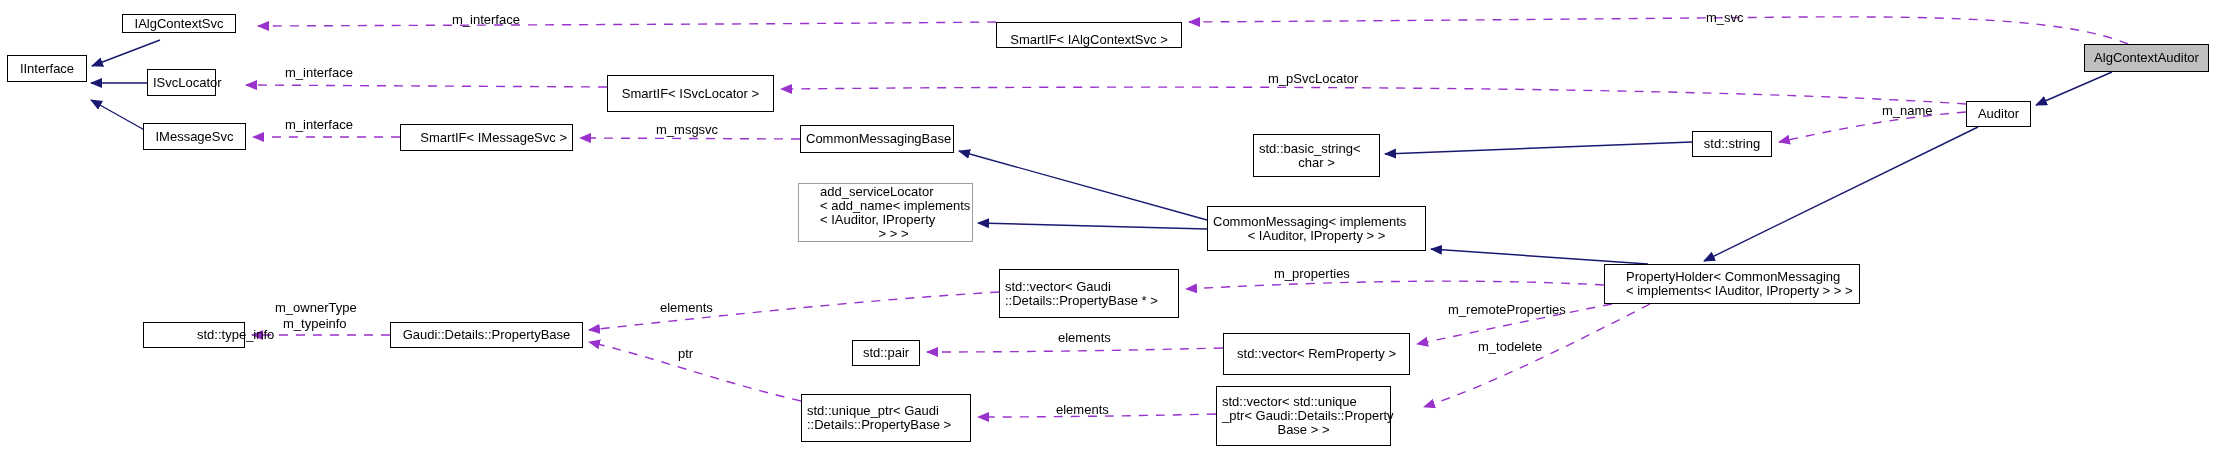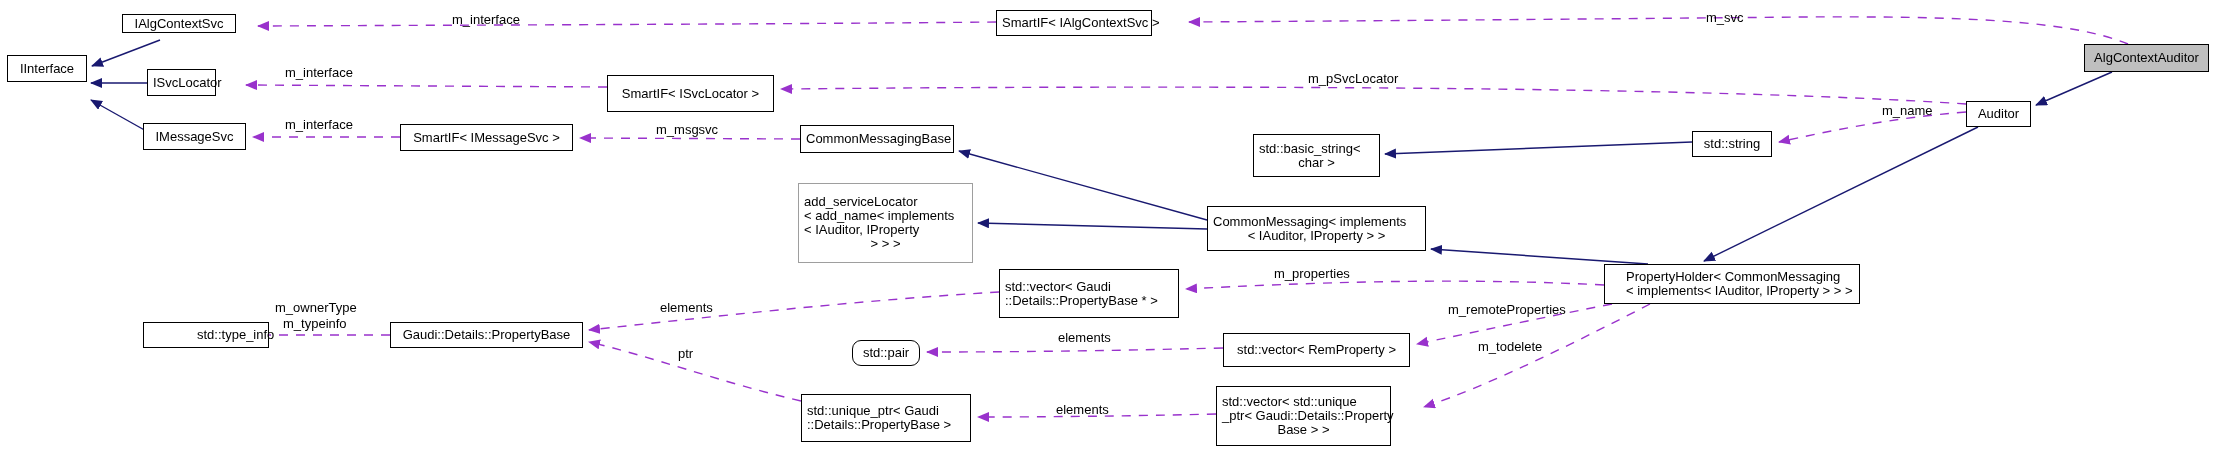--- a/index.html
+++ b/index.html
@@ -83,33 +83,33 @@
       </div>
       <div class="node align-center" style="left: 122px; top: 14px; width: 114px; height: 19px;">
         <div class="nline">IAlgContextSvc</div>
       </div>
       <div class="node align-center" style="left: 147px; top: 69px; width: 69px; height: 27px;">
         <div class="nline">ISvcLocator</div>
       </div>
       <div class="node align-center" style="left: 143px; top: 123px; width: 103px; height: 27px;">
         <div class="nline">IMessageSvc</div>
       </div>
-      <div class="node align-center" style="left: 996px; top: 10px; width: 156px; height: 26px;">
+      <div class="node align-center" style="left: 996px; top: 22px; width: 186px; height: 26px; justify-content: flex-end;">
         <div class="nline">SmartIF&lt; IAlgContextSvc &gt;</div>
       </div>
       <div class="node align-center" style="left: 607px; top: 75px; width: 167px; height: 37px;">
         <div class="nline">SmartIF&lt; ISvcLocator &gt;</div>
       </div>
-      <div class="node align-center" style="left: 400px; top: 124px; width: 173px; height: 27px;">
+      <div class="node align-center" style="left: 400px; top: 124px; width: 173px; height: 27px; align-items: flex-end;">
         <div class="nline">SmartIF&lt; IMessageSvc &gt;</div>
       </div>
       <div class="node align-center" style="left: 800px; top: 125px; width: 154px; height: 28px;">
         <div class="nline">CommonMessagingBase</div>
       </div>
-      <div class="node gray-border" style="left: 798px; top: 183px; width: 175px; height: 80px;">
+      <div class="node gray-border" style="left: 798px; top: 183px; width: 175px; height: 59px; padding-left: 16px;">
         <div class="nline">add_serviceLocator</div>
         <div class="nline">&lt; add_name&lt; implements</div>
         <div class="nline">&lt; IAuditor, IProperty</div>
         <div class="nline center">&gt; &gt; &gt;</div>
       </div>
       <div class="node" style="left: 1207px; top: 206px; width: 219px; height: 45px;">
         <div class="nline">CommonMessaging&lt; implements</div>
         <div class="nline center">&lt; IAuditor, IProperty &gt; &gt;</div>
       </div>
       <div class="node" style="left: 1253px; top: 134px; width: 127px; height: 43px;">
@@ -122,51 +122,51 @@
       <div class="node align-center" style="left: 1966px; top: 101px; width: 65px; height: 26px;">
         <div class="nline">Auditor</div>
       </div>
       <div class="node align-center filled" style="left: 2084px; top: 44px; width: 125px; height: 28px;">
         <div class="nline">AlgContextAuditor</div>
       </div>
       <div class="node" style="left: 1604px; top: 264px; width: 256px; height: 40px; padding-left: 16px;">
         <div class="nline">PropertyHolder&lt; CommonMessaging</div>
         <div class="nline">&lt; implements&lt; IAuditor, IProperty &gt; &gt; &gt;</div>
       </div>
-      <div class="node align-center" style="left: 143px; top: 322px; width: 126px; height: 26px; padding-left: 48px;">
+      <div class="node align-center" style="left: 143px; top: 322px; width: 102px; height: 26px; padding-left: 48px;">
         <div class="nline">std::type_info</div>
       </div>
       <div class="node align-center" style="left: 390px; top: 322px; width: 193px; height: 26px;">
         <div class="nline">Gaudi::Details::PropertyBase</div>
       </div>
       <div class="node" style="left: 999px; top: 269px; width: 180px; height: 49px;">
         <div class="nline">std::vector&lt; Gaudi</div>
         <div class="nline">::Details::PropertyBase * &gt;</div>
       </div>
-      <div class="node align-center" style="left: 852px; top: 340px; width: 68px; height: 26px; border-radius: 9px;">
+      <div class="node align-center" style="left: 852px; top: 340px; width: 68px; height: 26px;">
         <div class="nline">std::pair</div>
       </div>
-      <div class="node align-center" style="left: 1223px; top: 333px; width: 187px; height: 34px;">
+      <div class="node align-center" style="left: 1223px; top: 333px; width: 187px; height: 42px;">
         <div class="nline">std::vector&lt; RemProperty &gt;</div>
       </div>
       <div class="node" style="left: 801px; top: 394px; width: 170px; height: 48px;">
         <div class="nline">std::unique_ptr&lt; Gaudi</div>
         <div class="nline">::Details::PropertyBase &gt;</div>
       </div>
       <div class="node" style="left: 1216px; top: 386px; width: 175px; height: 60px;">
         <div class="nline">std::vector&lt; std::unique</div>
         <div class="nline">_ptr&lt; Gaudi::Details::Property</div>
         <div class="nline center">Base &gt; &gt;</div>
       </div>
     </div>
   <div id="labels-layer">
       <div class="edge-label" style="left: 452px; top: 13px;">m_interface</div>
       <div class="edge-label" style="left: 1706px; top: 11px;">m_svc</div>
       <div class="edge-label" style="left: 285px; top: 66px;">m_interface</div>
-      <div class="edge-label" style="left: 1268px; top: 72px; margin-left: 40px;">m_pSvcLocator</div>
+      <div class="edge-label" style="left: 1268px; top: 72px;">m_pSvcLocator</div>
       <div class="edge-label" style="left: 285px; top: 118px;">m_interface</div>
       <div class="edge-label" style="left: 656px; top: 123px;">m_msgsvc</div>
       <div class="edge-label" style="left: 1882px; top: 104px;">m_name</div>
       <div class="edge-label" style="left: 1274px; top: 267px;">m_properties</div>
       <div class="edge-label" style="left: 660px; top: 301px;">elements</div>
       <div class="edge-label" style="left: 678px; top: 347px;">ptr</div>
       <div class="edge-label" style="left: 1058px; top: 331px;">elements</div>
       <div class="edge-label" style="left: 1448px; top: 303px;">m_remoteProperties</div>
       <div class="edge-label" style="left: 1478px; top: 340px;">m_todelete</div>
       <div class="edge-label" style="left: 1056px; top: 403px;">elements</div>

